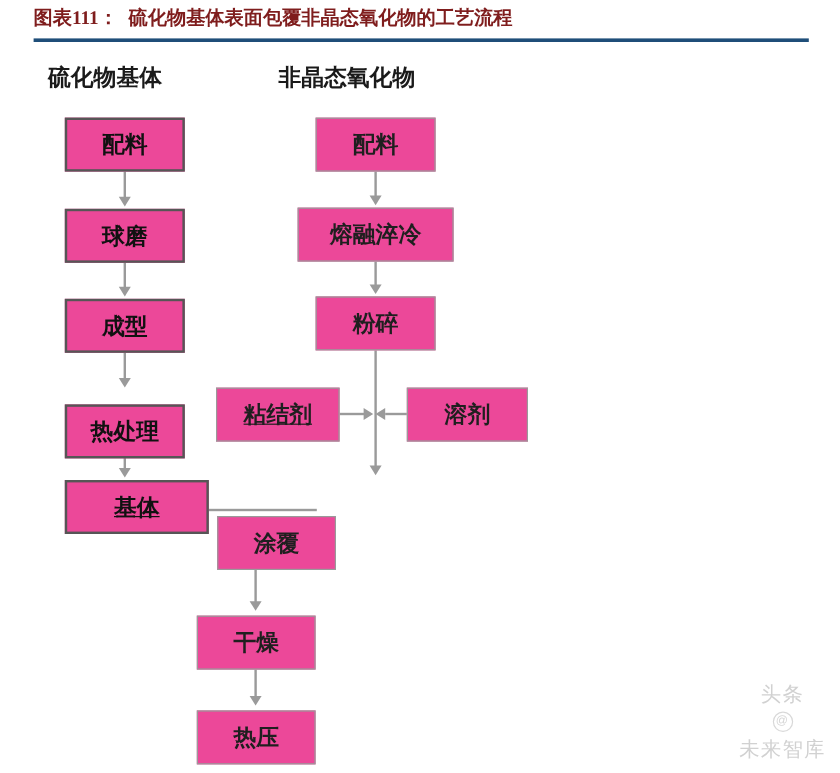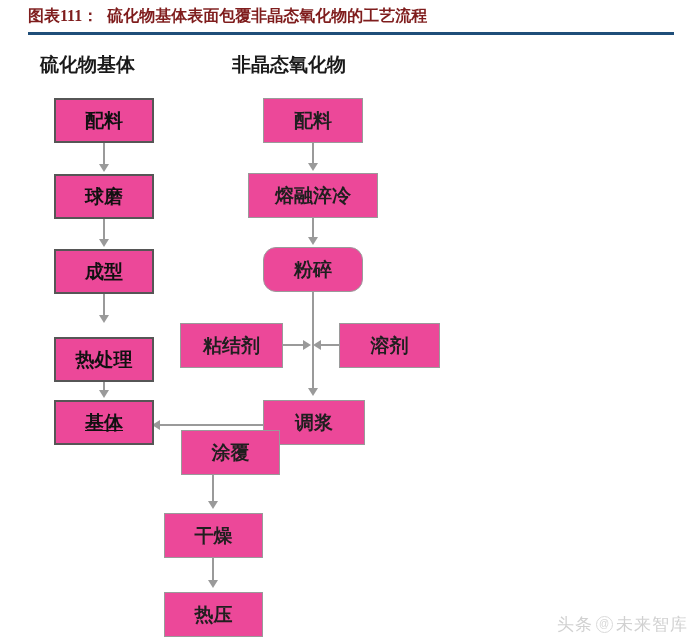--- a/index.html
+++ b/index.html
@@ -71,21 +71,21 @@
     border-bottom:5px solid transparent;
     border-left:8px solid #9a9a9a;
     z-index:2;
   }
 
   
   .watermark{
     position:absolute;right:12px;bottom:8px;
     font-size:17px;color:#c9c9c9;opacity:.85;
     letter-spacing:1px;white-space:nowrap;
-    display:flex;align-items:center;gap:3px;
+    display:flex;align-items:center;gap:3px;flex-direction:column;
   }
   .wm-circle{
     display:inline-block;width:15px;height:15px;border-radius:50%;
     border:1.5px solid #d2d2d2;color:#cfcfcf;font-size:10px;
     line-height:13px;text-align:center;
   }
 </style>
 </head>
 <body>
 
@@ -98,57 +98,56 @@
   </div>
   <div class="title-rule" style="background: rgb(31, 78, 121);"></div>
 
   <div class="col-caption" style="left:40px;top:52px;">硫化物基体</div>
   <div class="col-caption" style="left:232px;top:52px;">非晶态氧化物</div>
 
   <div class="node heavy" style="left:54px;top:98px;width:100px;height:45px;">配料</div>
   <div class="node heavy" style="left:54px;top:174px;width:100px;height:45px;">球磨</div>
   <div class="node heavy" style="left:54px;top:249px;width:100px;height:45px;">成型</div>
   <div class="node heavy" style="left:54px;top:325px;width:100px;height:45px;margin-top:12px;">热处理</div>
-  <div class="node heavy" style="left:54px;top:400px;width:100px;height:45px;text-decoration:underline;">基体</div>
+  <div class="node heavy" style="left:54px;top:400px;width:120px;height:45px;text-decoration:underline;">基体</div>
 
   <div class="vline" style="left:103px;top:143px;height:23px;"></div>
   <div class="arrow-down" style="left:99px;top:164px;"></div>
 
   <div class="vline" style="left:103px;top:219px;height:22px;"></div>
   <div class="arrow-down" style="left:99px;top:239px;"></div>
 
   <div class="vline" style="left:103px;top:294px;height:23px;"></div>
   <div class="arrow-down" style="left:99px;top:315px;"></div>
 
   <div class="vline" style="left:103px;top:370px;height:22px;"></div>
   <div class="arrow-down" style="left:99px;top:390px;"></div>
 
   <div class="node light" style="left:263px;top:98px;width:100px;height:45px;">配料</div>
   <div class="node light" style="left:248px;top:173px;width:130px;height:45px;">熔融淬冷</div>
-  <div class="node light" style="left:263px;top:247px;width:100px;height:45px;border-radius:13px;">粉碎</div>
+  <div class="node light" style="left:263px;top:247px;width:100px;height:45px;">粉碎</div>
 
   <div class="vline" style="left:312px;top:143px;height:22px;"></div>
   <div class="arrow-down" style="left:308px;top:163px;"></div>
 
   <div class="vline" style="left:312px;top:218px;height:21px;"></div>
   <div class="arrow-down" style="left:308px;top:237px;"></div>
 
   <div class="vline" style="left:312px;top:292px;height:98px;"></div>
   <div class="arrow-down" style="left:308px;top:388px;"></div>
 
-  <div class="node light" style="left:180px;top:323px;width:103px;height:45px;">粘结剂</div>
+  <div class="node light" style="left:180px;top:323px;width:103px;height:45px;text-decoration:underline;">粘结剂</div>
   <div class="node light" style="left:339px;top:323px;width:101px;height:45px;font-family:Liberation Serif, serif;">溶剂</div>
 
   <div class="hline" style="left:283px;top:344px;width:22px;"></div>
   <div class="arrow-right" style="left:303px;top:340px;"></div>
 
   <div class="hline" style="left:321px;top:344px;width:18px;"></div>
   <div class="arrow-left" style="left:313px;top:340px;"></div>
 
-  <div class="node light" style="left:263px;top:400px;width:102px;height:45px;">调浆</div>
 
   <div class="hline" style="left:154px;top:424px;width:110px;"></div>
   <div class="arrow-left" style="left:152px;top:420px;"></div>
 
   <div class="node light" style="left:164px;top:430px;width:99px;height:45px;margin-left:17px;">涂覆</div>
   <div class="node light" style="left:164px;top:592px;width:99px;height:45px;">热压</div>
   <div class="node light" style="left:164px;top:513px;width:99px;height:45px;">干燥</div>
 
   <div class="vline" style="left:212px;top:475px;height:28px;"></div>
   <div class="arrow-down" style="left:208px;top:501px;"></div>

